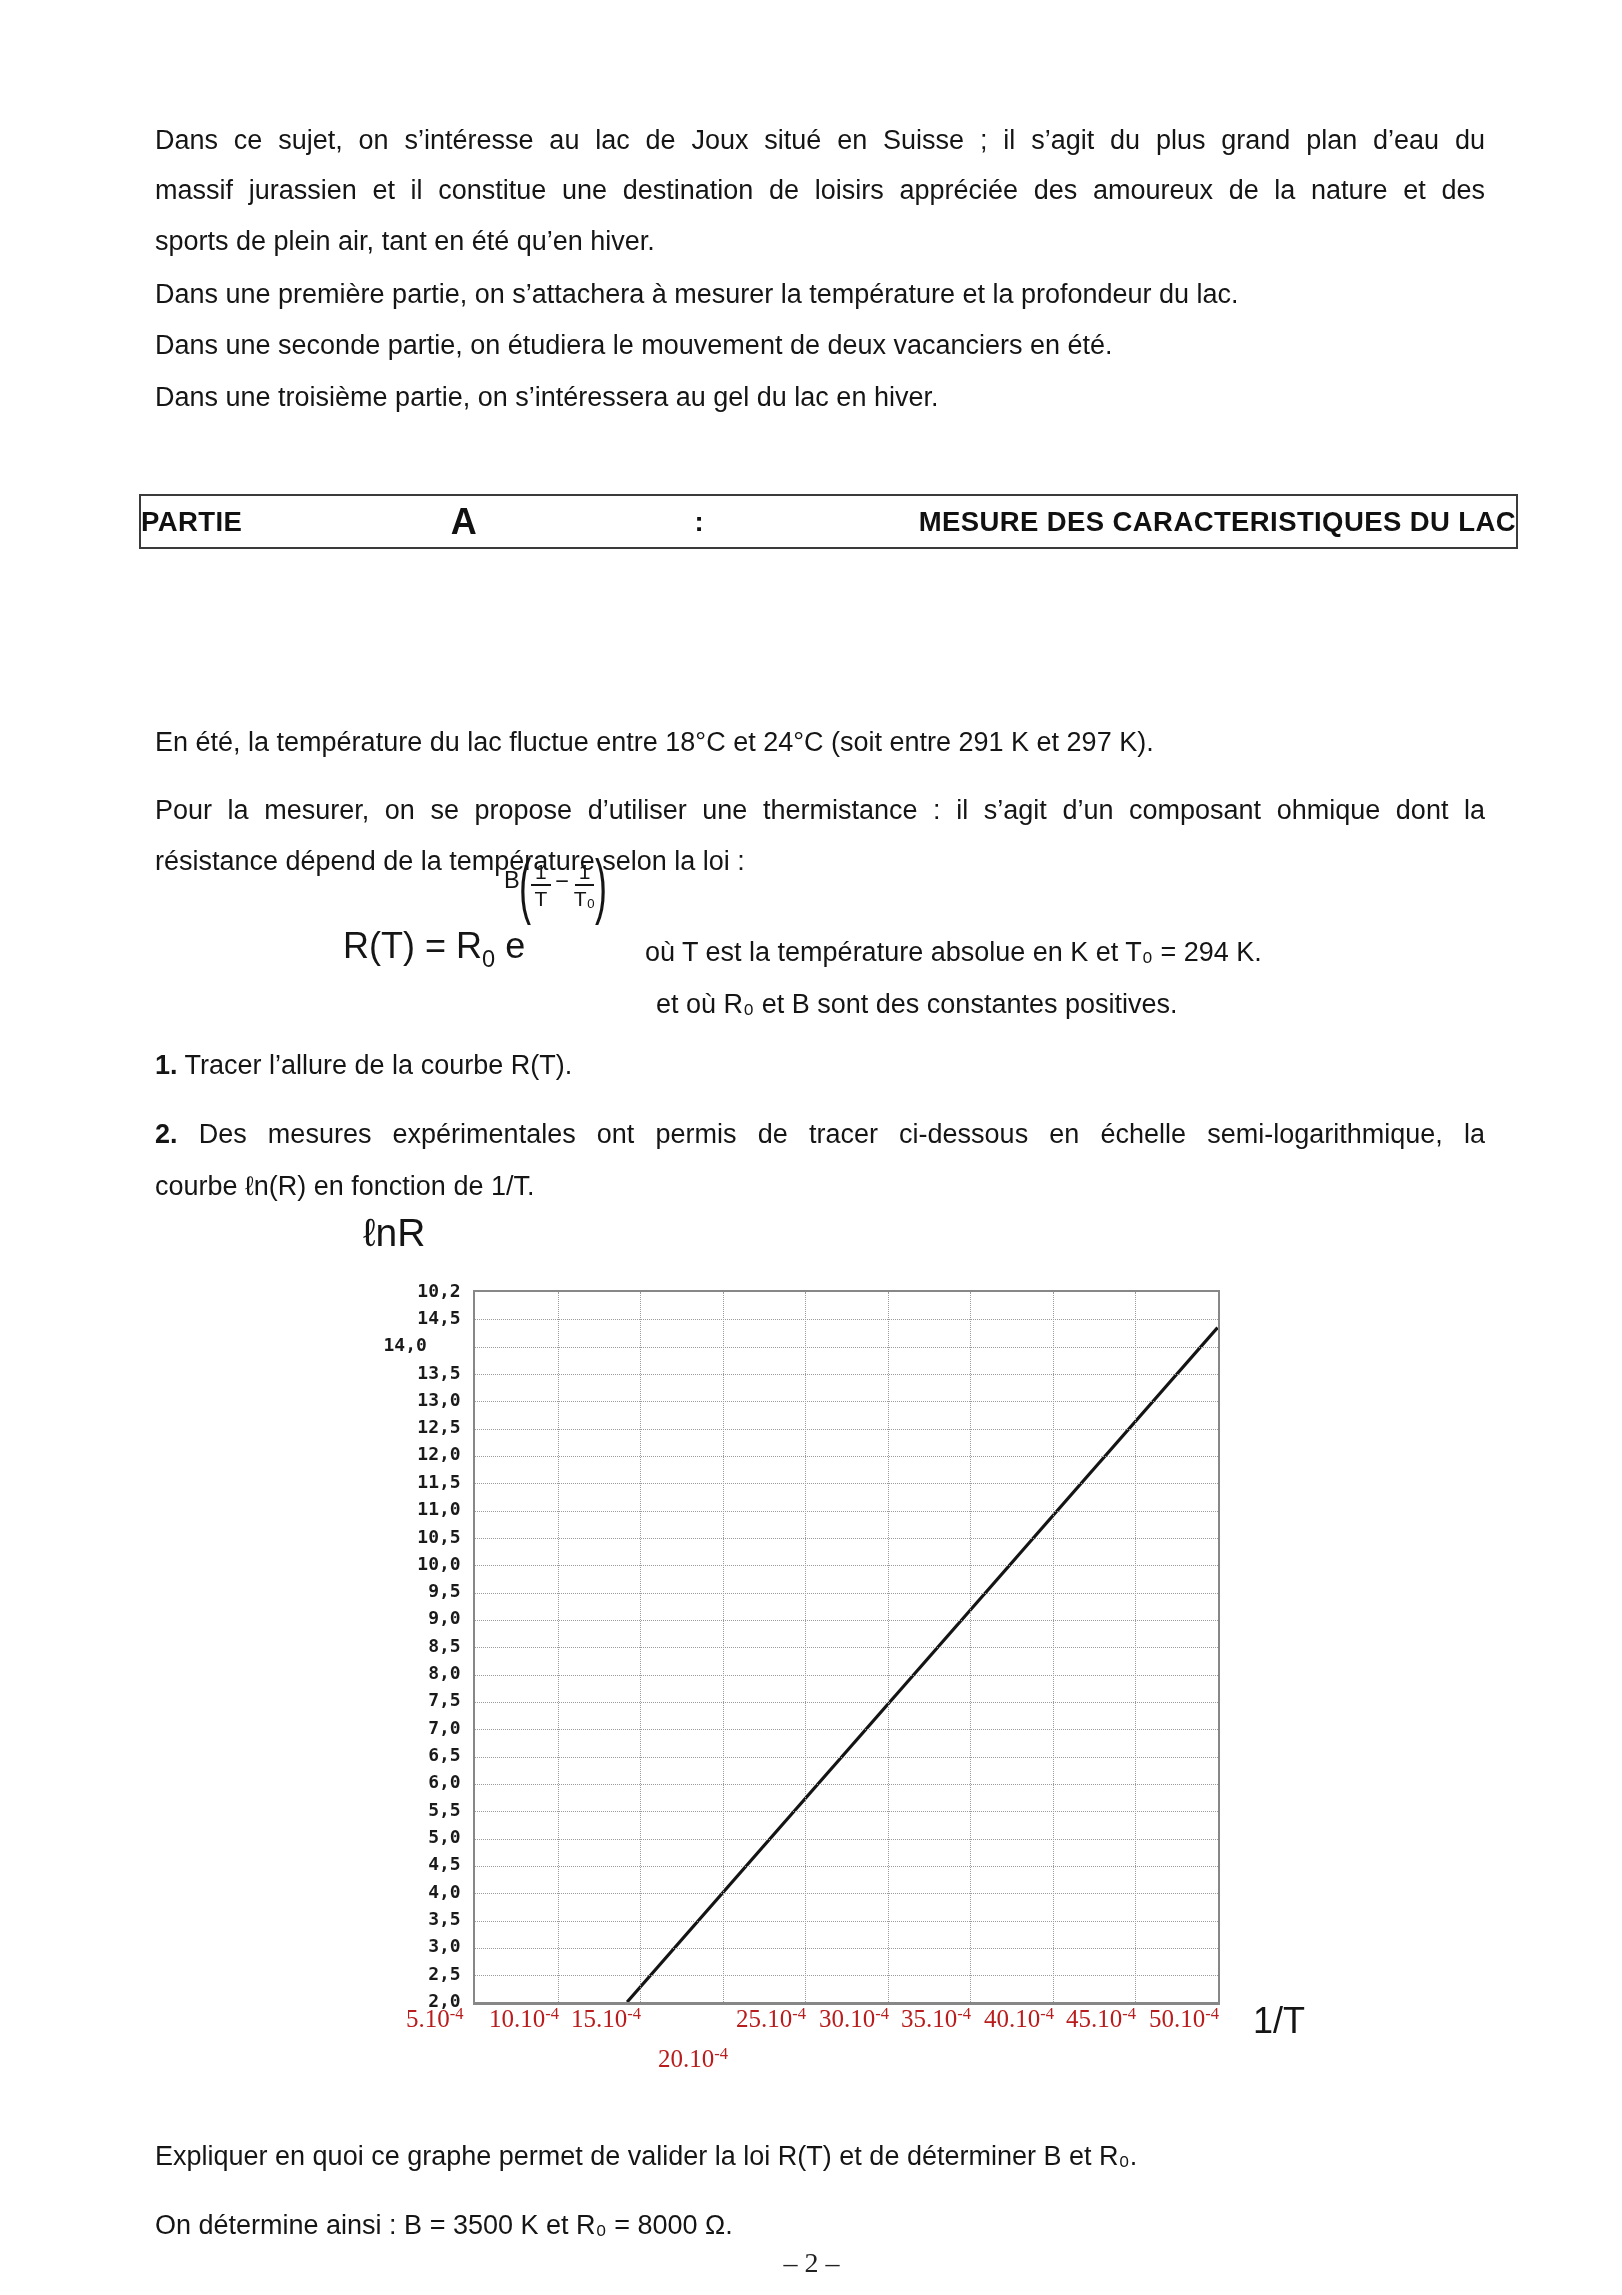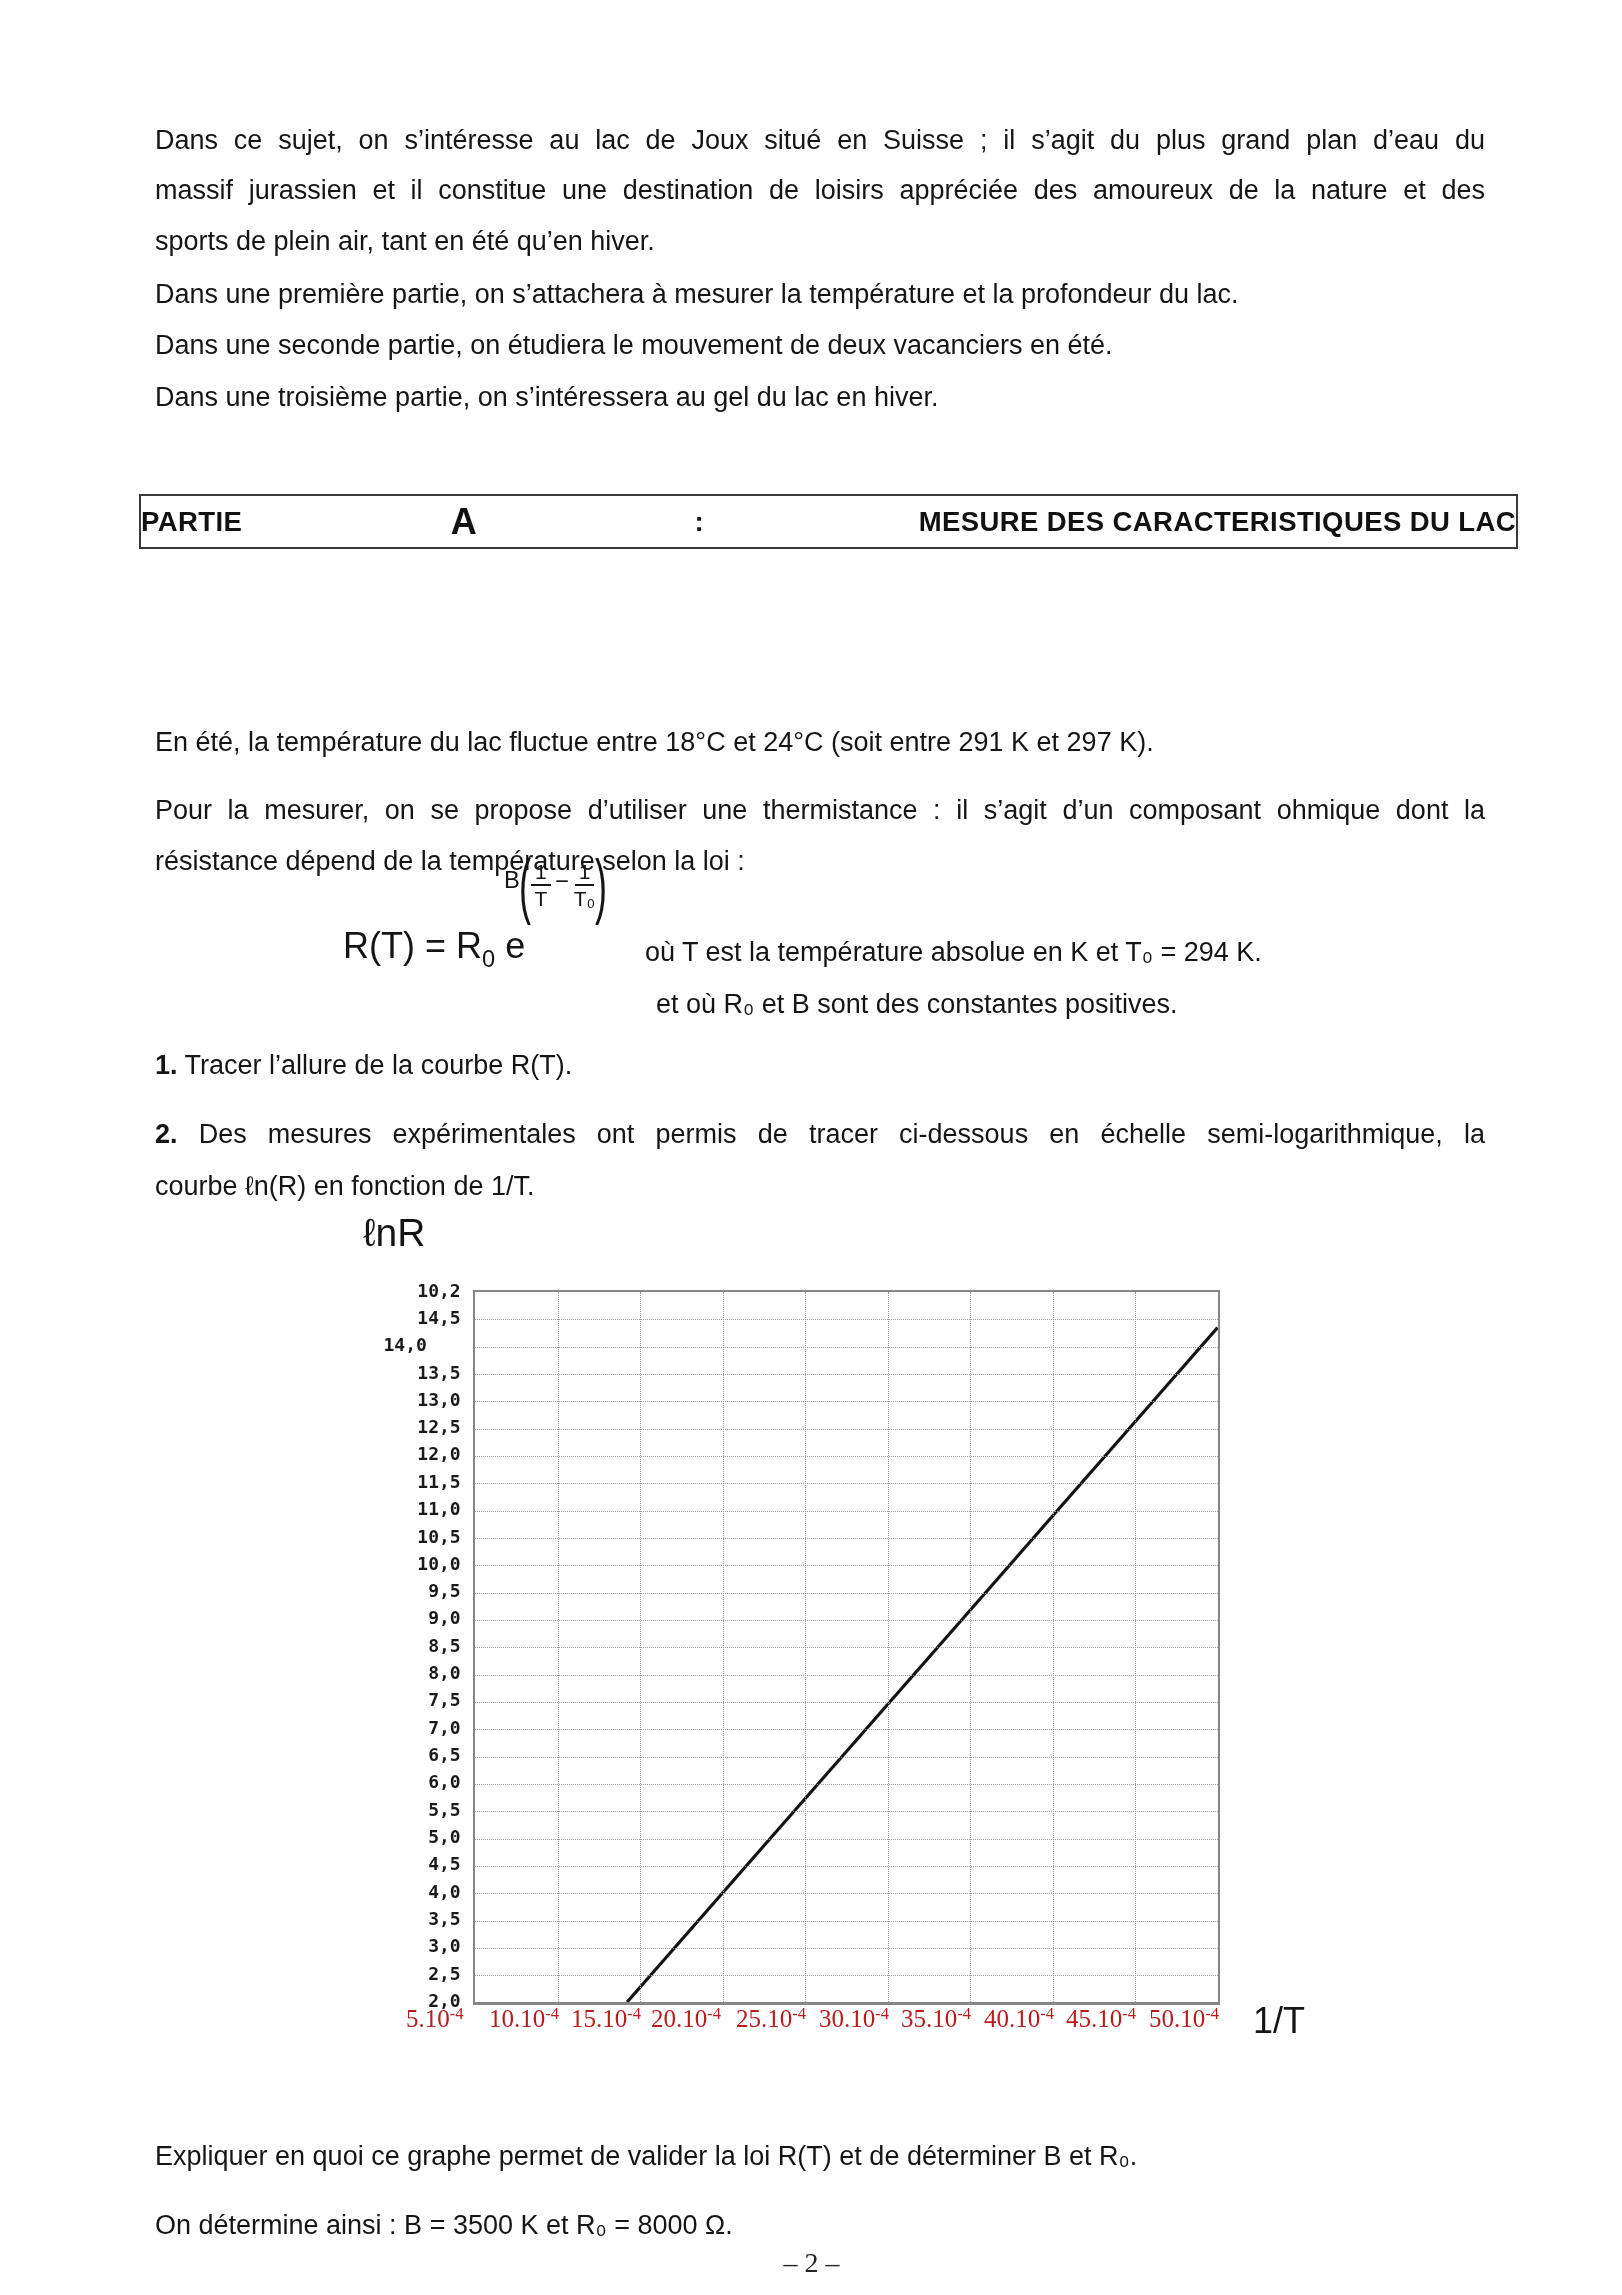--- a/index.html
+++ b/index.html
@@ -175,21 +175,21 @@
       <div class="gh" style="top: 109px;"></div>
       <div class="gh" style="top: 82px;"></div>
       <div class="gh" style="top: 55px;"></div>
       <div class="gh" style="top: 27px;"></div>
     </div>
 
   <div class="abs xlabels">
       <div class="xl" style="left: -67px;"><span>5.10</span><sup>-4</sup></div>
       <div class="xl" style="left: 16px;"><span>10.10</span><sup>-4</sup></div>
       <div class="xl" style="left: 98px;"><span>15.10</span><sup>-4</sup></div>
-      <div class="xl" style="left: 178px;"><span>20.10</span><sup>-4</sup></div>
+      <div class="xl" style="left: 185px; margin-top: 40px;"><span>20.10</span><sup>-4</sup></div>
       <div class="xl" style="left: 263px;"><span>25.10</span><sup>-4</sup></div>
       <div class="xl" style="left: 346px;"><span>30.10</span><sup>-4</sup></div>
       <div class="xl" style="left: 428px;"><span>35.10</span><sup>-4</sup></div>
       <div class="xl" style="left: 511px;"><span>40.10</span><sup>-4</sup></div>
       <div class="xl" style="left: 593px;"><span>45.10</span><sup>-4</sup></div>
       <div class="xl" style="left: 676px;"><span>50.10</span><sup>-4</sup></div>
     </div>
   <div class="abs xaxis-title">1/T</div>
 
   <div class="abs body-text line" style="top:2140px">Expliquer en quoi ce graphe permet de valider la loi R(T) et de déterminer B et R₀.</div>

